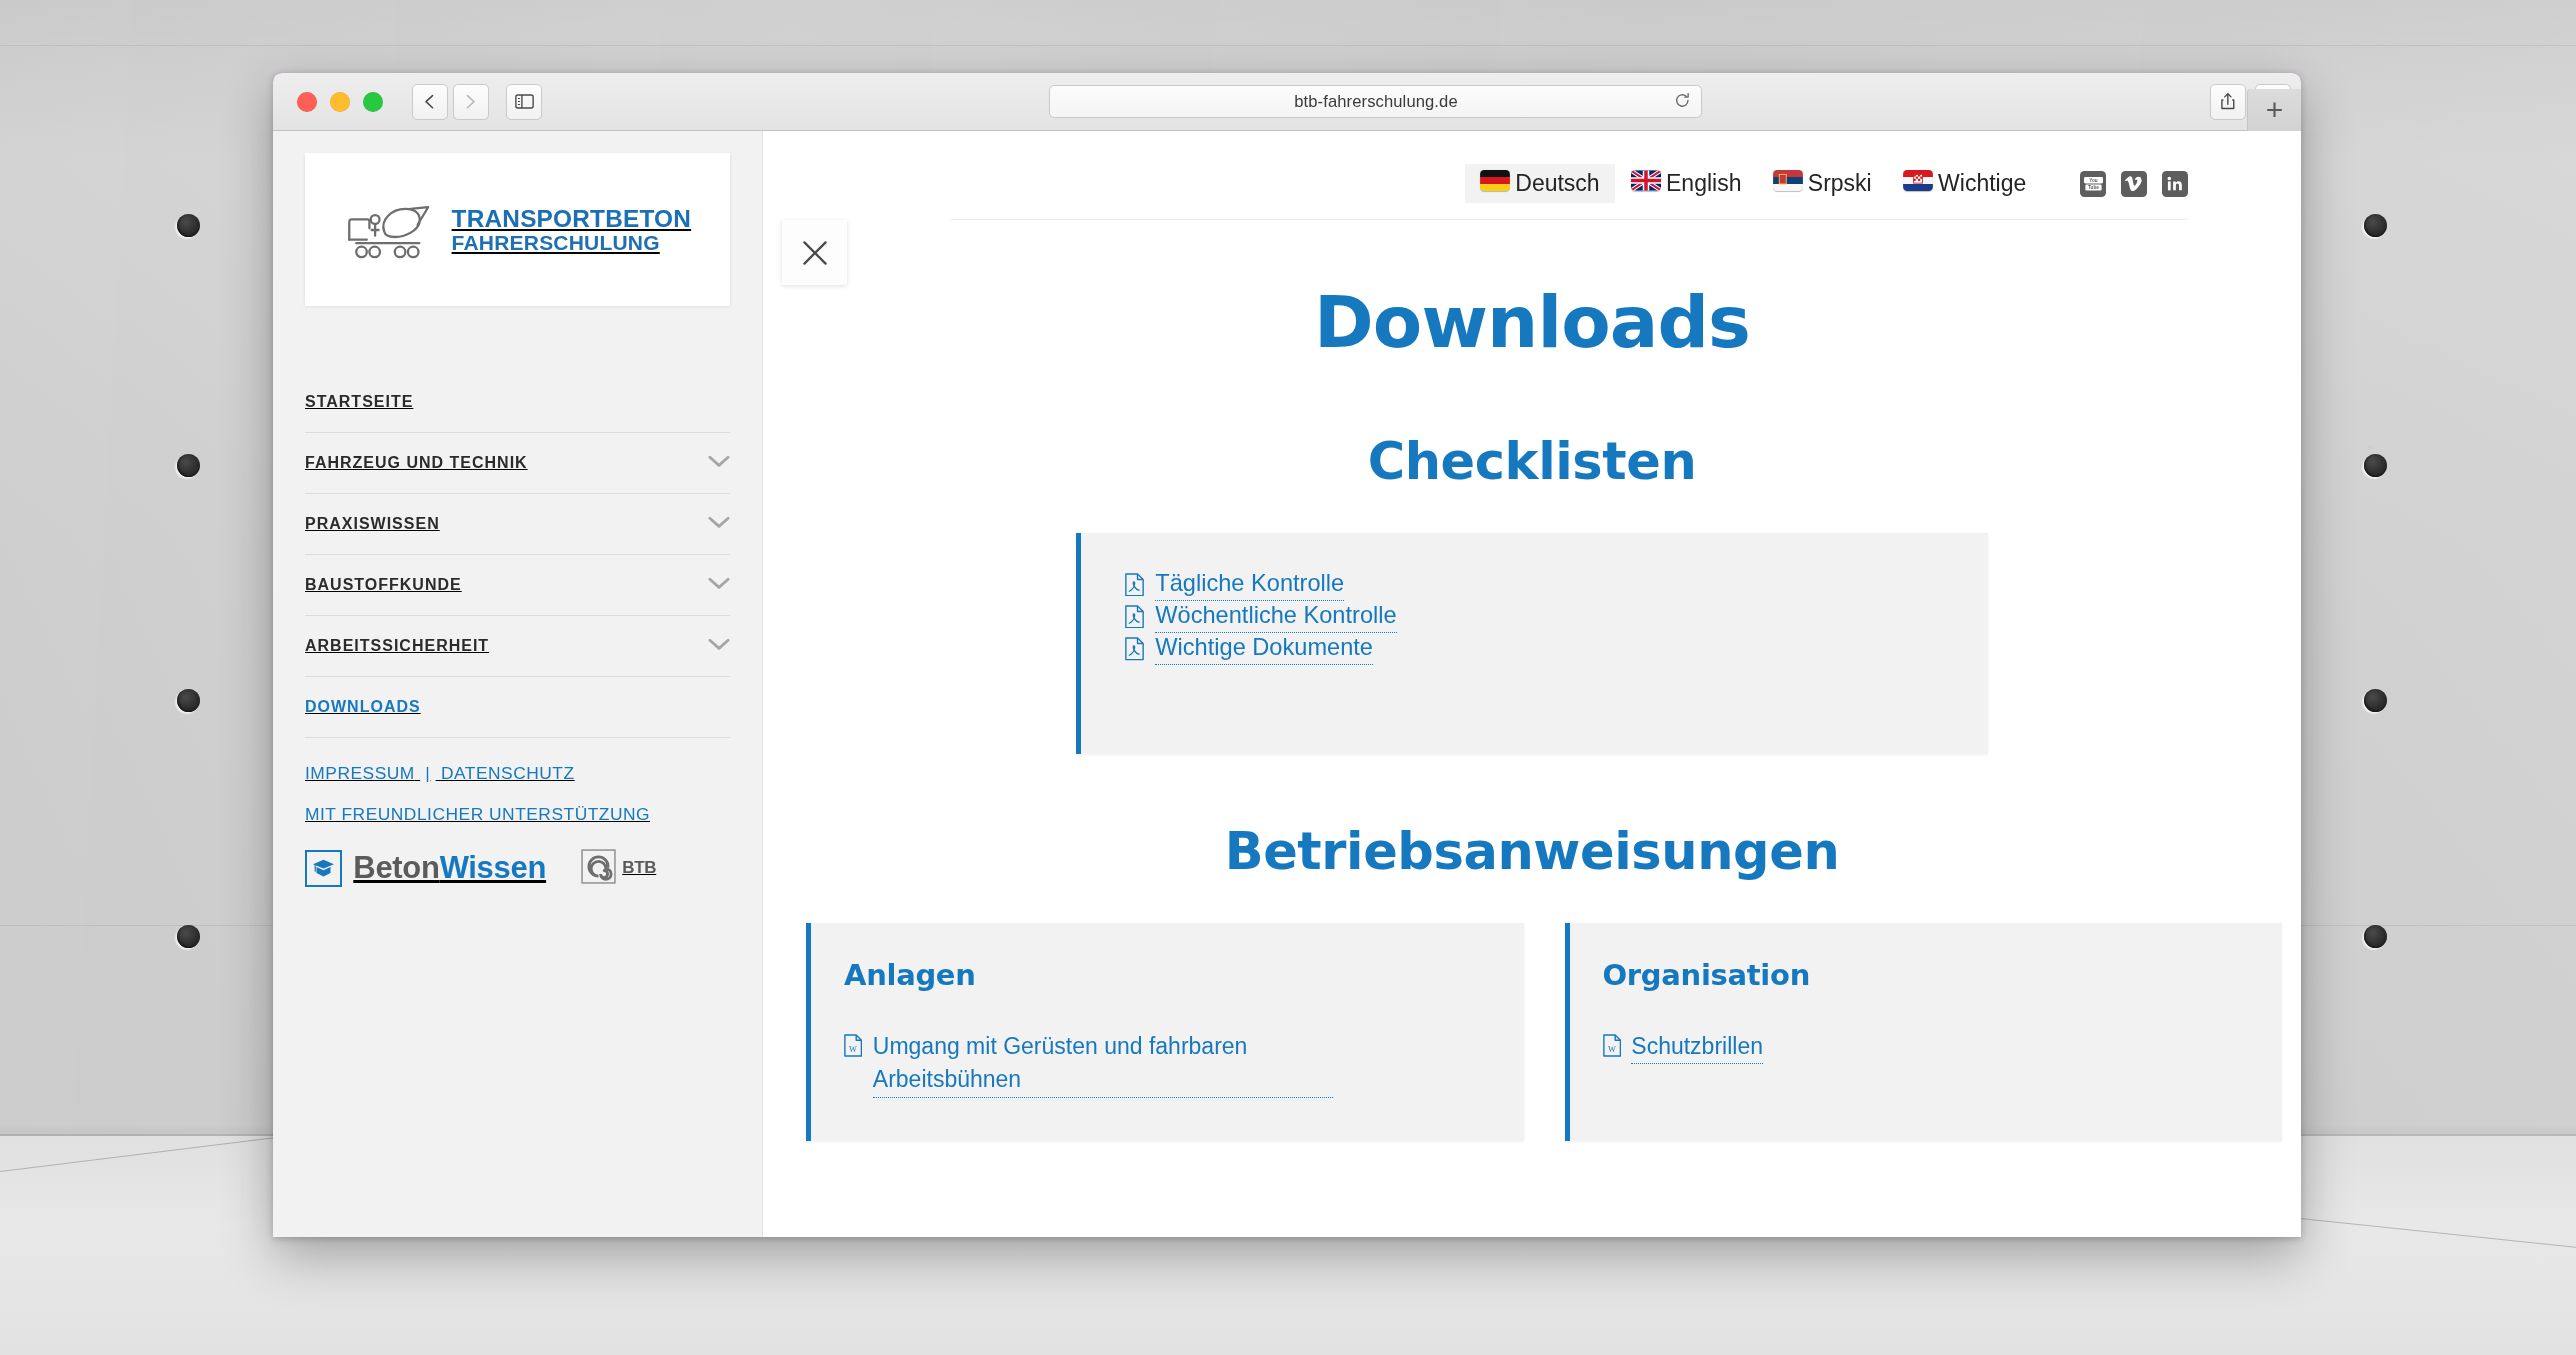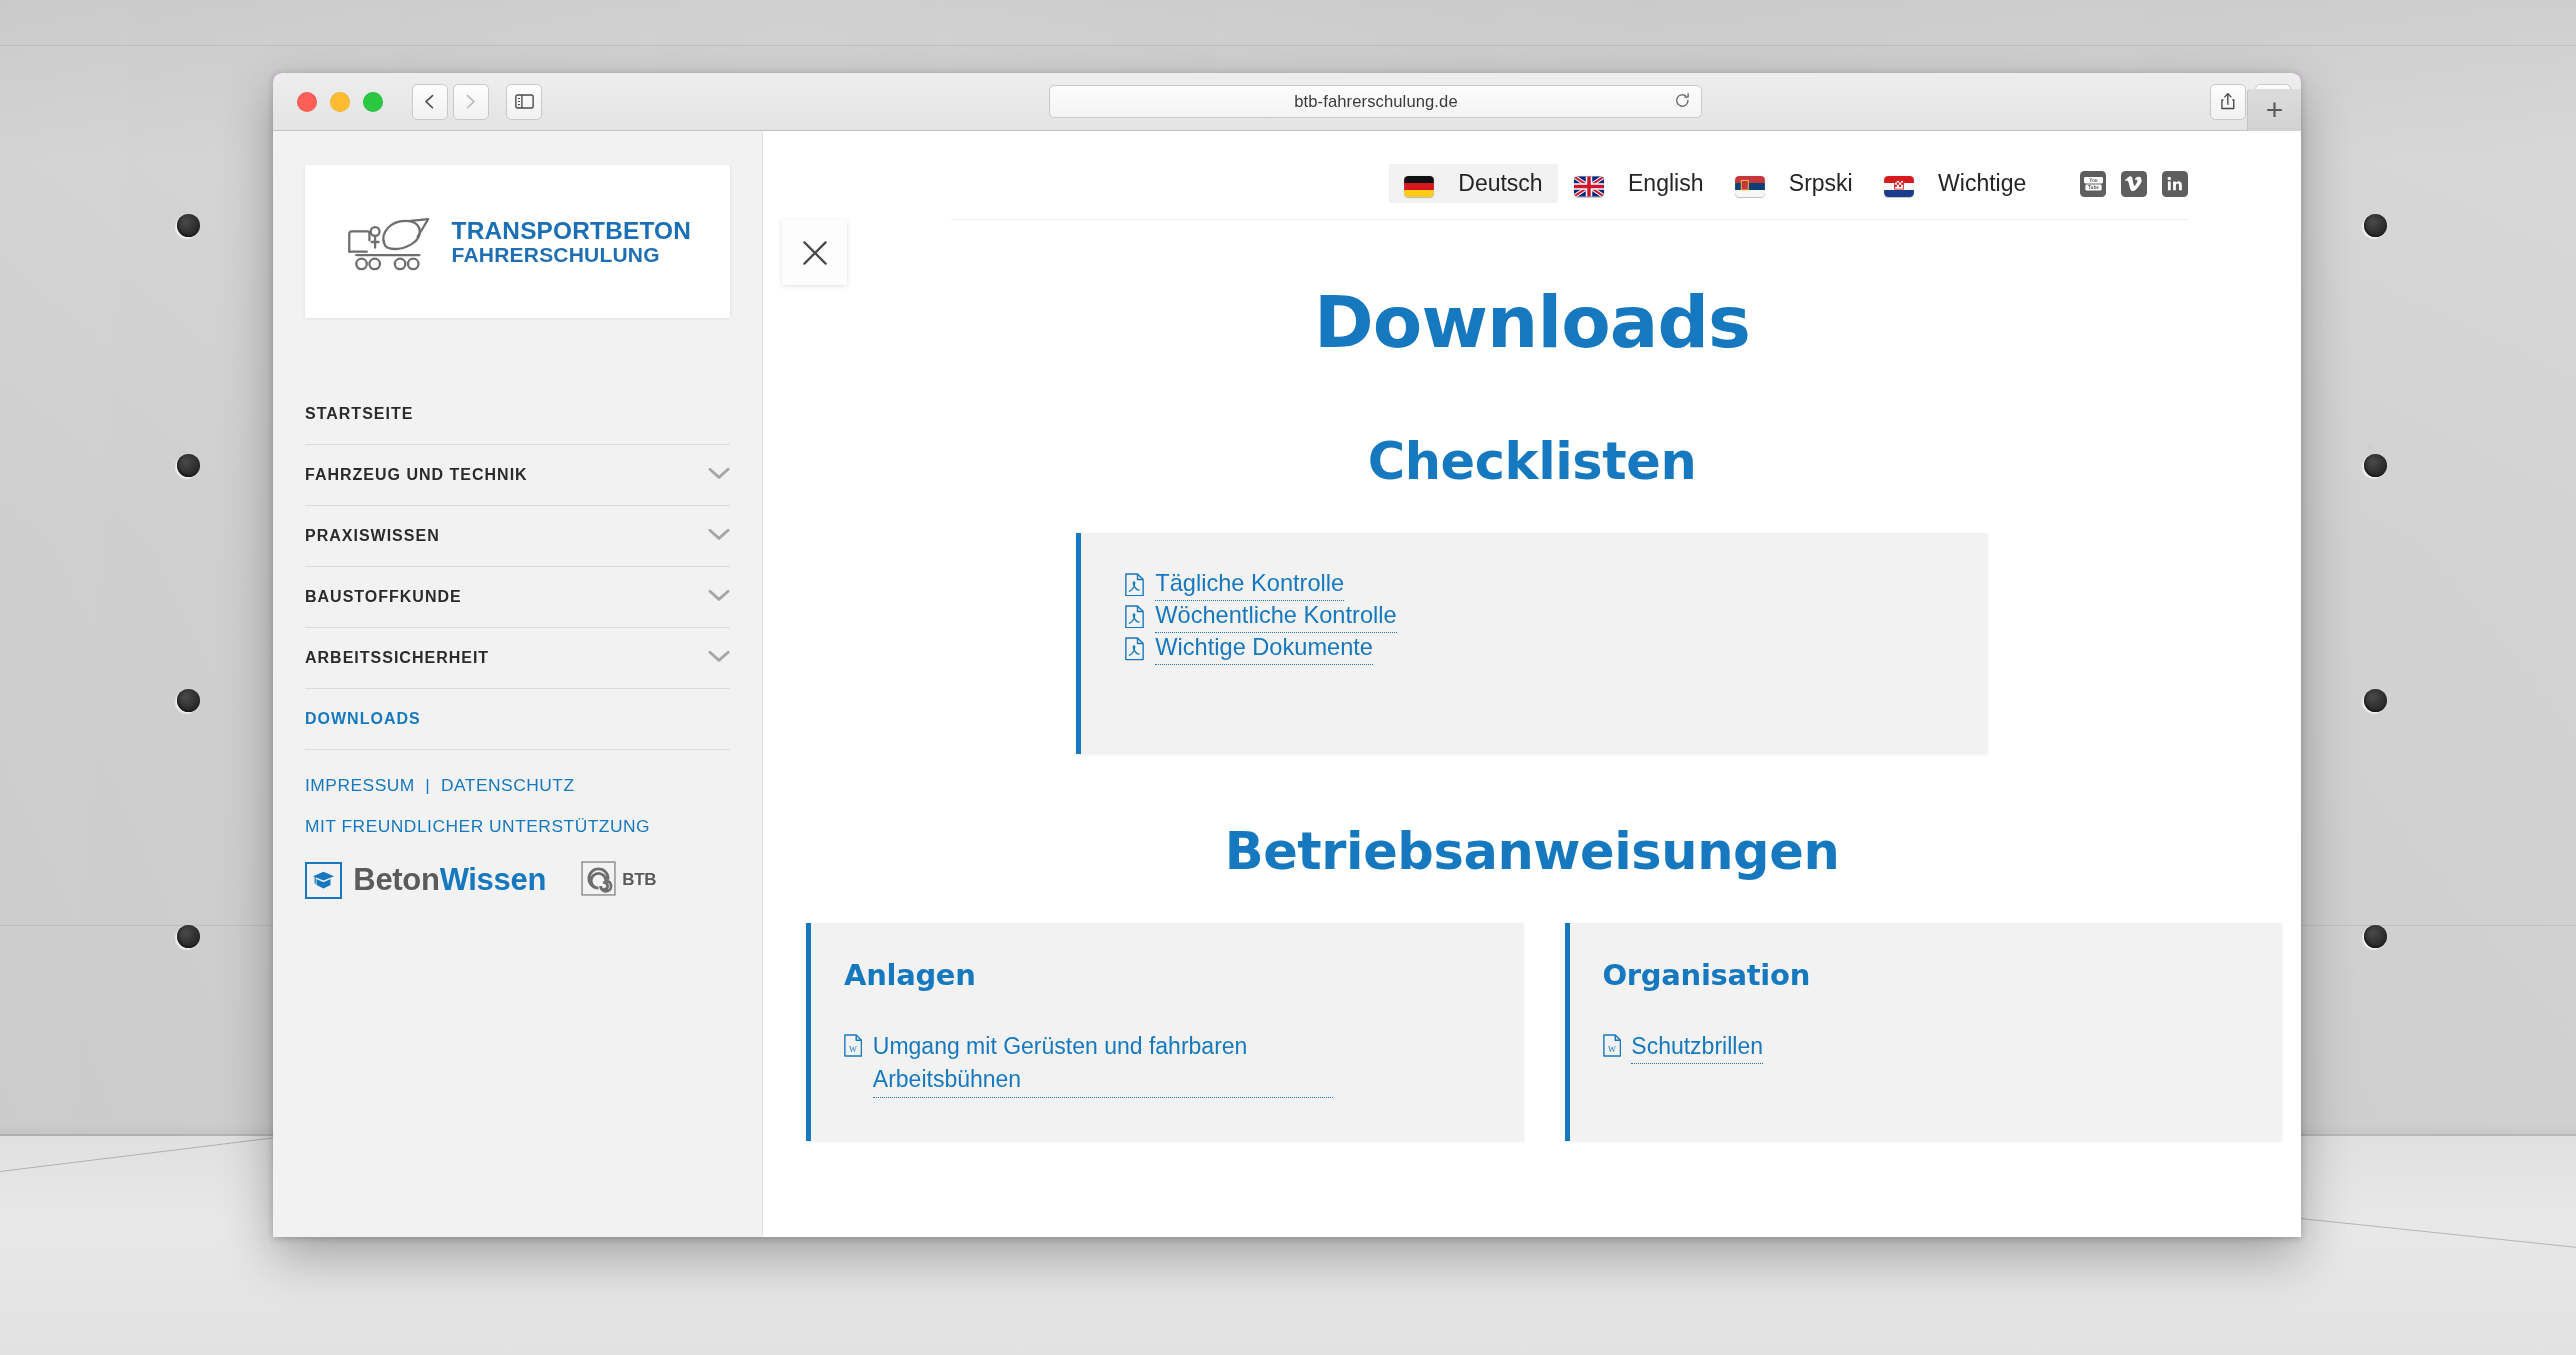--- a/index.html
+++ b/index.html
@@ -116,22 +116,23 @@
   }
 
   
   #page { display: flex; height: calc(100% - 58px); background: #fff; }
 
   
   #sidebar {
     width: 490px; flex: 0 0 490px;
     background: #f2f2f2;
     border-right: 0.9px solid #e2e2e2;
-    padding: 16px 0 0 0;
+    padding: 4px 0 0 0;
     position: relative;
+    text-decoration: underline;
   }
   .logo-card {
     margin: 18.3px 32px 0 32px;
     background: #fff;
     box-shadow: 0 0.9px 3.5px rgba(0,0,0,0.10);
     height: 153px;
     display: flex; align-items: center; justify-content: center;
     gap: 15.7px;
   }
   .logo-text { line-height: 1.04; }
@@ -176,21 +177,21 @@
   }
 
   #langbar {
     position: absolute; left: 188px; right: 113px; top: 33px;
     height: 56px;
     display: flex; align-items: center; justify-content: flex-end;
     border-bottom: 0.9px solid #ececec;
     padding-bottom: 15.7px;
   }
   .lang {
-    display: flex; align-items: flex-end; gap: 24px;
+    display: flex; align-items: flex-start; gap: 5px;
     padding: 6.1px 15.7px;
     font-size: 23px; color: #242424;
   }
   .lang.active { background: #f2f2f2; }
   .flag { width: 30px; height: 21px; border-radius: 4.4px; overflow: hidden; box-shadow: 0 0 0 0.9px rgba(0,0,0,0.22) inset, 0 0.9px 0.9px rgba(0,0,0,.25); display: block; }
 
   .socials { display: flex; gap: 15px; margin-left: 38px; }
   .soc { width: 26px; height: 26px; border-radius: 4.4px; background: #5e5e5e; display: flex; align-items: center; justify-content: center; }
 
   #main { position: absolute; left: 0; right: 0; top: 105px; bottom: 0; }

